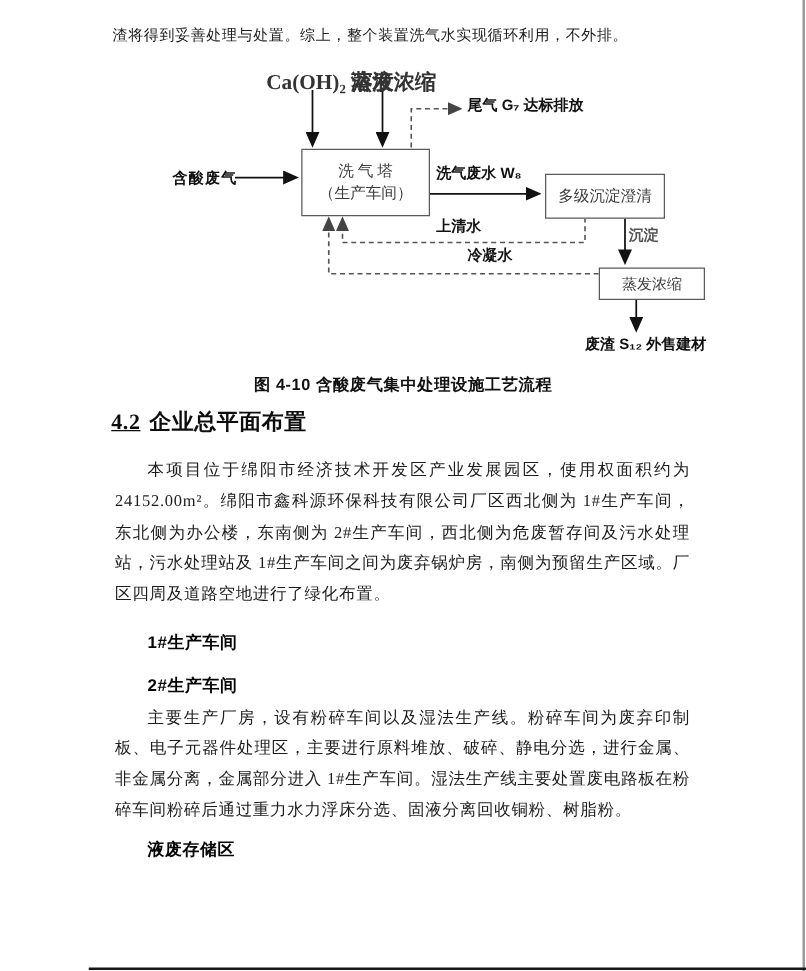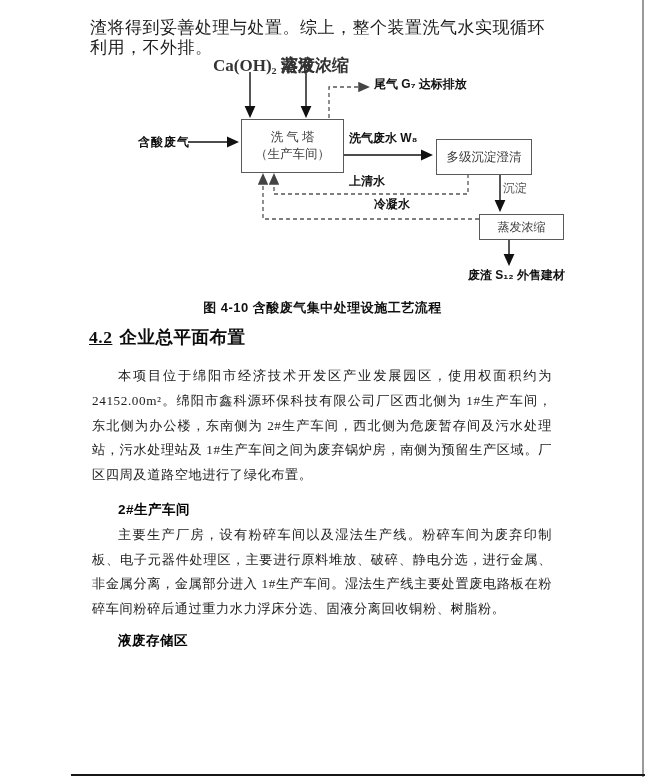--- a/index.html
+++ b/index.html
@@ -6,34 +6,34 @@
   body{
     width:645px;height:777px;position:relative;overflow:hidden;
     background:#ffffff;
     font-family:"Liberation Serif","DejaVu Serif",serif;
     color:#1c1c1c;
   }
   .abs{position:absolute;}
   
   .intro{
     left:90px;top:18px;width:470px;
-    font-size:17px;line-height:20px;letter-spacing:.5px;
+    font-size:12px;line-height:20px;letter-spacing:.5px;
   }
   
   .flowchart{left:0;top:48px;width:645px;height:250px;}
   .fc-svg{position:absolute;left:0;top:0;}
   .fc-box{
     position:absolute;border:1.4px solid #5a5a5a;background:#fff;
     display:flex;flex-direction:column;align-items:center;justify-content:center;
     font-size:12.5px;color:#3c3c3c;line-height:17px;
   }
   .box-tower{left:241px;top:71px;width:101px;height:52px;}
   .box-settle{left:436px;top:91px;width:94px;height:34px;}
   .box-evap{left:479px;top:166px;width:83px;height:24px;font-size:12px;}
-  .fc-label{position:absolute;white-space:nowrap;}
+  .fc-label{position:absolute;white-space:nowrap;font-weight:bold;}
   .lbl-serif{font-size:17px;color:#333;font-weight:600;}
   .lbl-bold{
     font-family:"Liberation Sans","DejaVu Sans",sans-serif;
     font-weight:bold;font-size:12px;color:#111;
   }
   .lbl-plain{font-size:12px;color:#555;}
   .ca{left:213px;top:6px;}
   .makeup{left:281px;top:6px;}
   .tailgas{left:374px;top:28px;}
   .acid{left:138px;top:86px;letter-spacing:1px;}
@@ -130,19 +130,20 @@
 </div>
 
 <div class="abs caption">图 4-10  含酸废气集中处理设施工艺流程</div>
 
 <div class="abs heading">
   <span class="num">4.2</span><span>企业总平面布置</span>
 </div>
 
 <div class="abs bodytext">
   <p>本项目位于绵阳市经济技术开发区产业发展园区，使用权面积约为 24152.00m²。绵阳市鑫科源环保科技有限公司厂区西北侧为 1#生产车间，东北侧为办公楼，东南侧为 2#生产车间，西北侧为危废暂存间及污水处理站，污水处理站及 1#生产车间之间为废弃锅炉房，南侧为预留生产区域。厂区四周及道路空地进行了绿化布置。</p>
+  <div class="subhead mt14">1#生产车间</div>
   <div class="subhead mt10">2#生产车间</div>
   <p>主要生产厂房，设有粉碎车间以及湿法生产线。粉碎车间为废弃印制板、电子元器件处理区，主要进行原料堆放、破碎、静电分选，进行金属、非金属分离，金属部分进入 1#生产车间。湿法生产线主要处置废电路板在粉碎车间粉碎后通过重力水力浮床分选、固液分离回收铜粉、树脂粉。</p>
   <div class="subhead mt7">液废存储区</div>
 </div>
 
 <div class="abs edge-line"></div>
 <div class="abs bottom-line"></div>
 
 </body></html>

